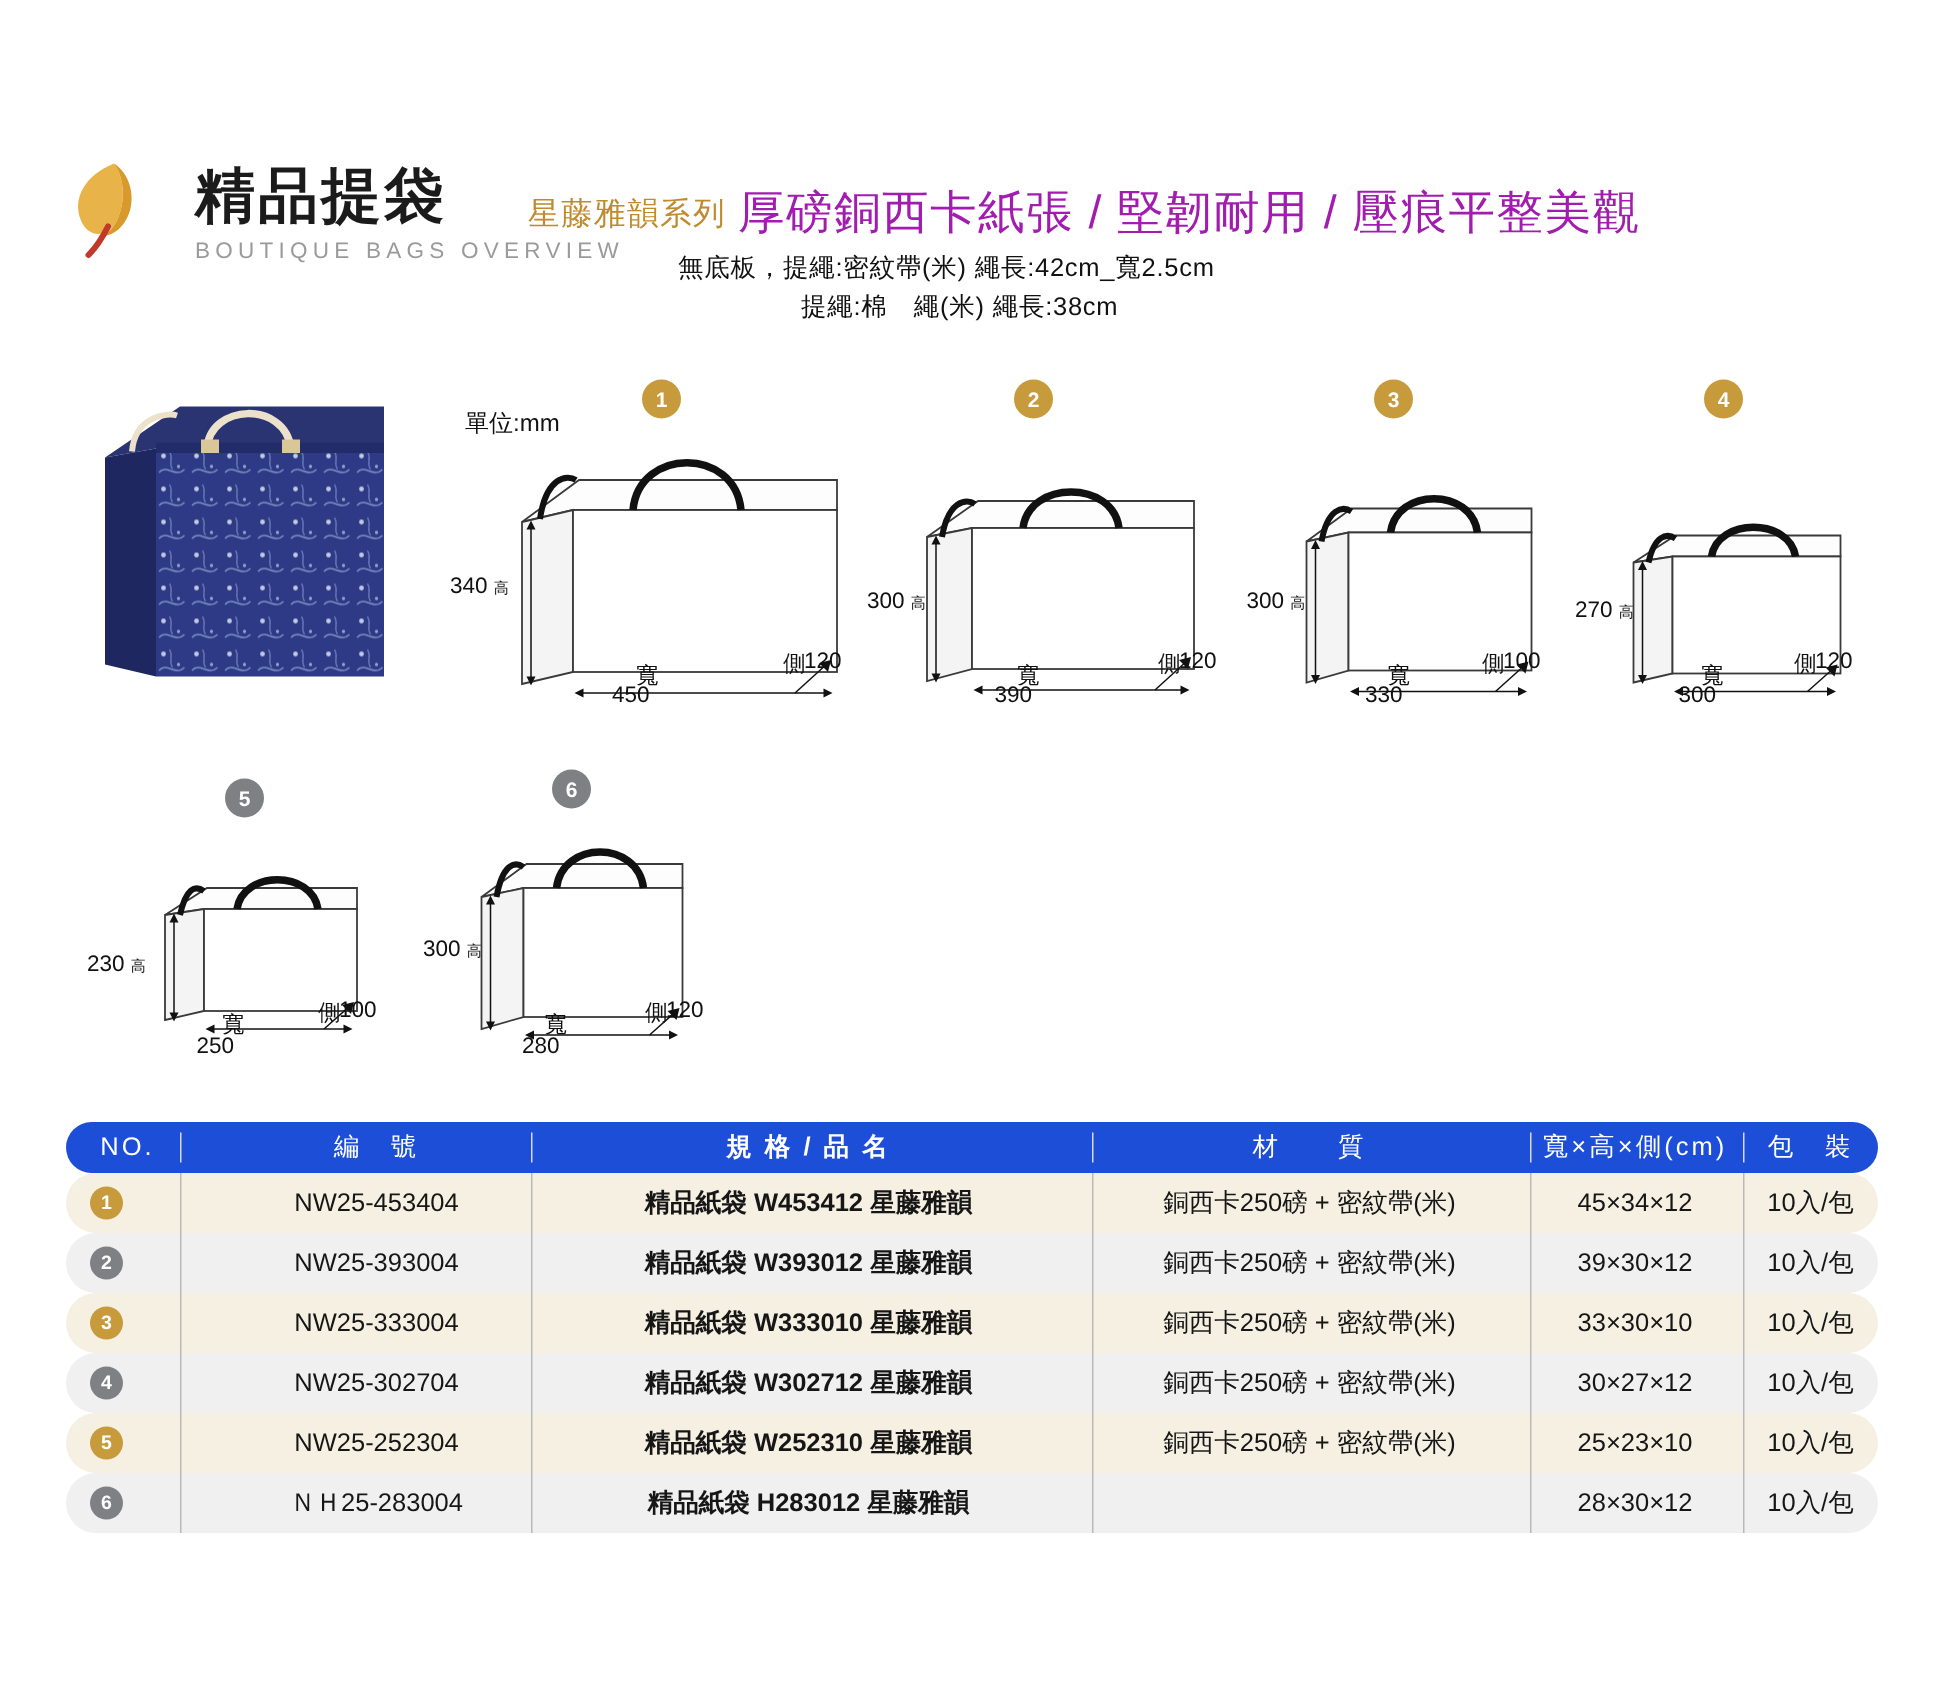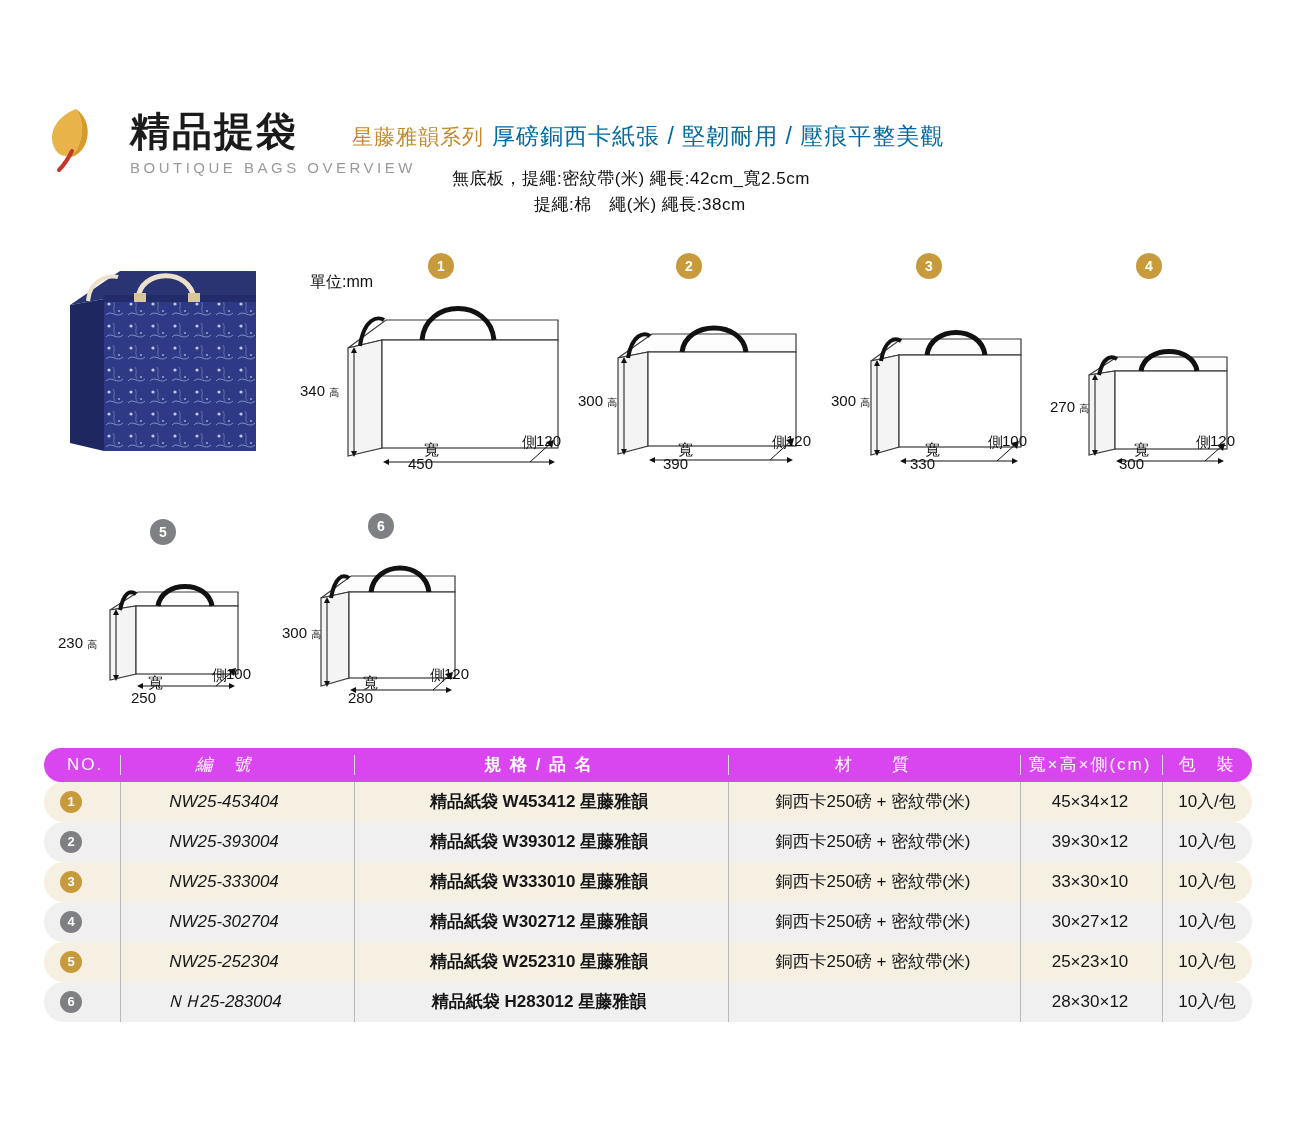--- a/index.html
+++ b/index.html
@@ -52,22 +52,22 @@
     display: flex;
     align-items: center;
     white-space: nowrap;
   }
   .series-name {
     font-size: 21px;
     color: #c08a2e;
     letter-spacing: 1px;
   }
   .series-feat {
-    font-size: 23px;
-    color: #0369a1;
+    font-size: 31px;
+    color: #a21caf;
     letter-spacing: 1px;
     margin-left: 8px;
   }
   .spec-lines {
     position: absolute;
     left: 452px; top: 155px;
     font-size: 17px;
     line-height: 1.55;
     color: #111;
     letter-spacing: .5px;
@@ -116,21 +116,21 @@
 
   
   .table-wrap {
     position: absolute;
     left: 44px; top: 748px;
     width: 1208px;
   }
   .thead {
     position: relative;
     height: 34px;
-    background: #d946ef;
+    background: #1d4ed8;
     border-radius: 17px;
     color: #fff;
     font-size: 17px;
   }
   .thead > div {
     position: absolute;
     top: 0;
     height: 34px;
     line-height: 34px;
     text-align: center;
@@ -155,21 +155,21 @@
   .row .no-badge {
     left: 16px; top: 9px;
     width: 22px; height: 22px;
     border-radius: 50%;
     line-height: 22px;
     font-size: 13px;
     color: #fff;
     font-weight: bold;
   }
   .c-no    { left: 6px;   width: 70px; }
-  .c-code  { left: 65px;  width: 230px; font-style: italic; }
+  .c-code  { left: 92px;  width: 230px; }
   .c-name  { left: 310px; width: 370px; font-weight: bold; }
   .c-mat   { left: 684px; width: 290px; }
   .c-size  { left: 976px; width: 140px; }
   .c-pack  { left: 1118px;width: 90px; }
 
   .sep {
     position: absolute;
     top: 9px;
     width: 1px;
     height: 22px;

